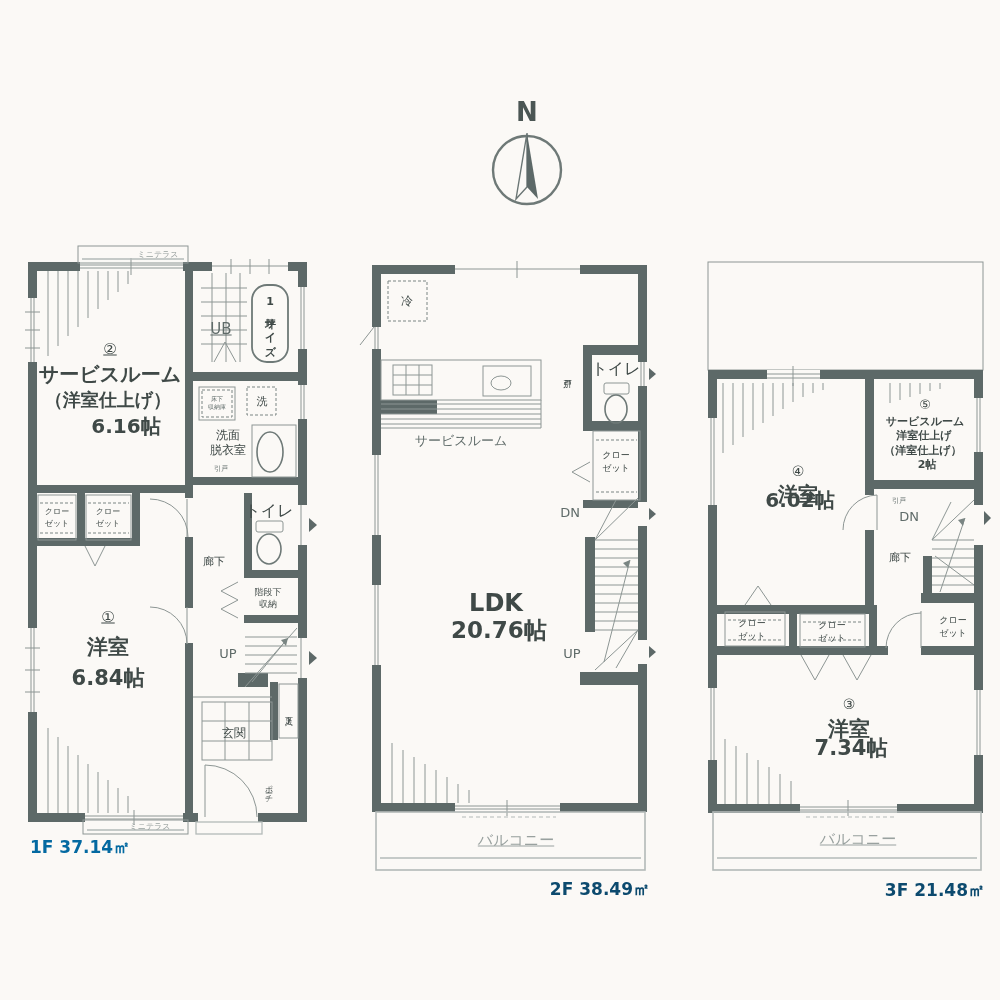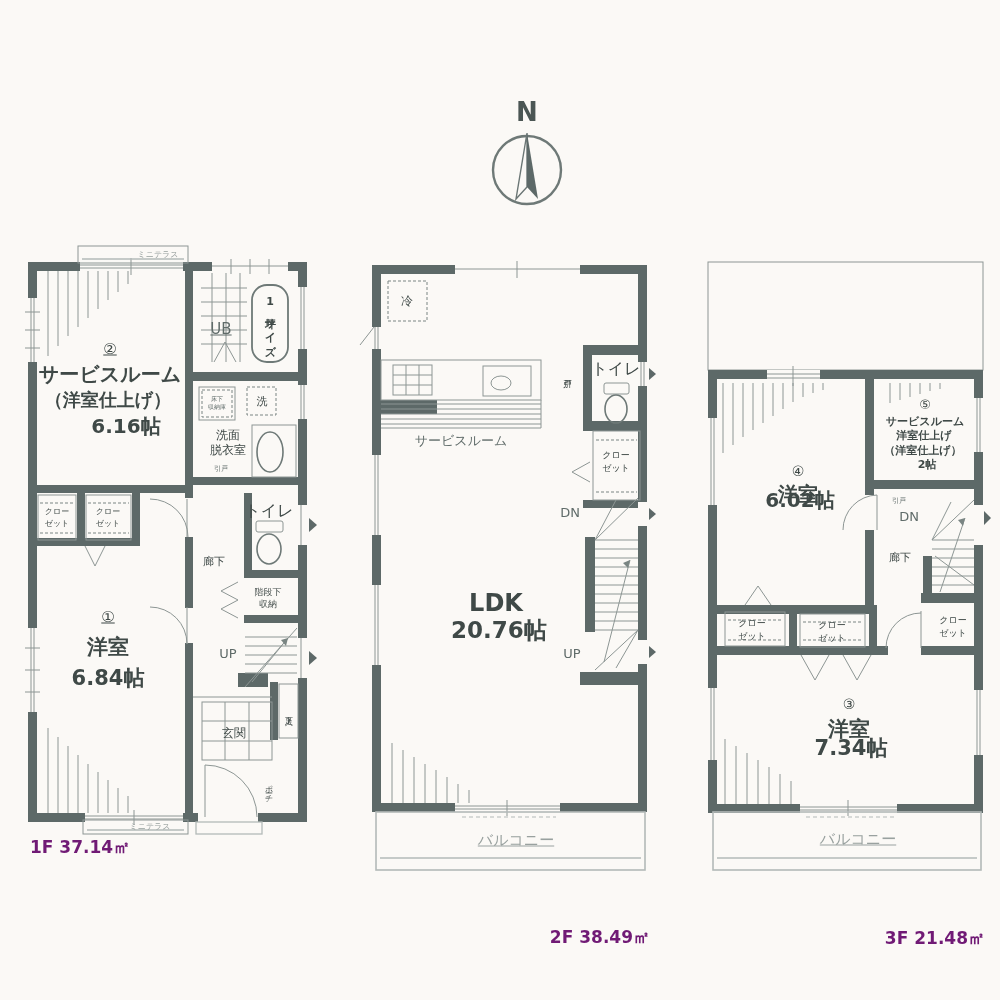--- a/index.html
+++ b/index.html
@@ -8,22 +8,22 @@
   svg{position:absolute;left:0;top:0;}
   .wall{fill:#5d6968;}
   .ln{stroke:#6e7977;fill:none;stroke-width:1.6;}
   .th{stroke:#8d9694;fill:none;stroke-width:1;}
   .lt{stroke:#b3bab8;fill:none;stroke-width:1.3;}
   .dsh{stroke:#7a8583;fill:none;stroke-width:1;stroke-dasharray:3 2;}
   .dshlt{stroke:#b3bab8;fill:none;stroke-width:1.2;stroke-dasharray:4 3;}
   .wh{fill:#fbf9f6;}
   .lbl{position:absolute;transform:translate(-50%,-50%);white-space:nowrap;color:#3f4947;
        text-align:center;line-height:1;}
-  .lblL{position:absolute;transform:translateY(-50%);white-space:nowrap;color:#701a75;line-height:1;}
-  .lblR{position:absolute;transform:translate(-100%,-50%);white-space:nowrap;color:#701a75;line-height:1;margin-top:48px;}
+  .lblL{position:absolute;transform:translateY(-50%);white-space:nowrap;color:#0369a1;line-height:1;}
+  .lblR{position:absolute;transform:translate(-100%,-50%);white-space:nowrap;color:#0c4a6e;line-height:1;}
   .vtext{writing-mode:vertical-rl;text-orientation:upright;letter-spacing:1px;}
   .b{font-weight:bold;}
   .mid{color:#5f6b69;}
   .light{color:#99a19f;}
   .f6{font-size:6px;} .f7{font-size:7px;} .f8{font-size:8px;} .f9{font-size:9px;}
   .f10{font-size:16px;} .f11{font-size:11px;} .f12{font-size:12px;} .f13{font-size:13px;}
   .f14{font-size:14px;} .f15{font-size:15px;text-decoration:underline;} .f17{font-size:17px;} .f18{font-size:18px;}
   .f20{font-size:20px;} .f21{font-size:21px;} .f23{font-size:23px;} .f24{font-size:24px;}
   .f26{font-size:26px;}
 </style>

